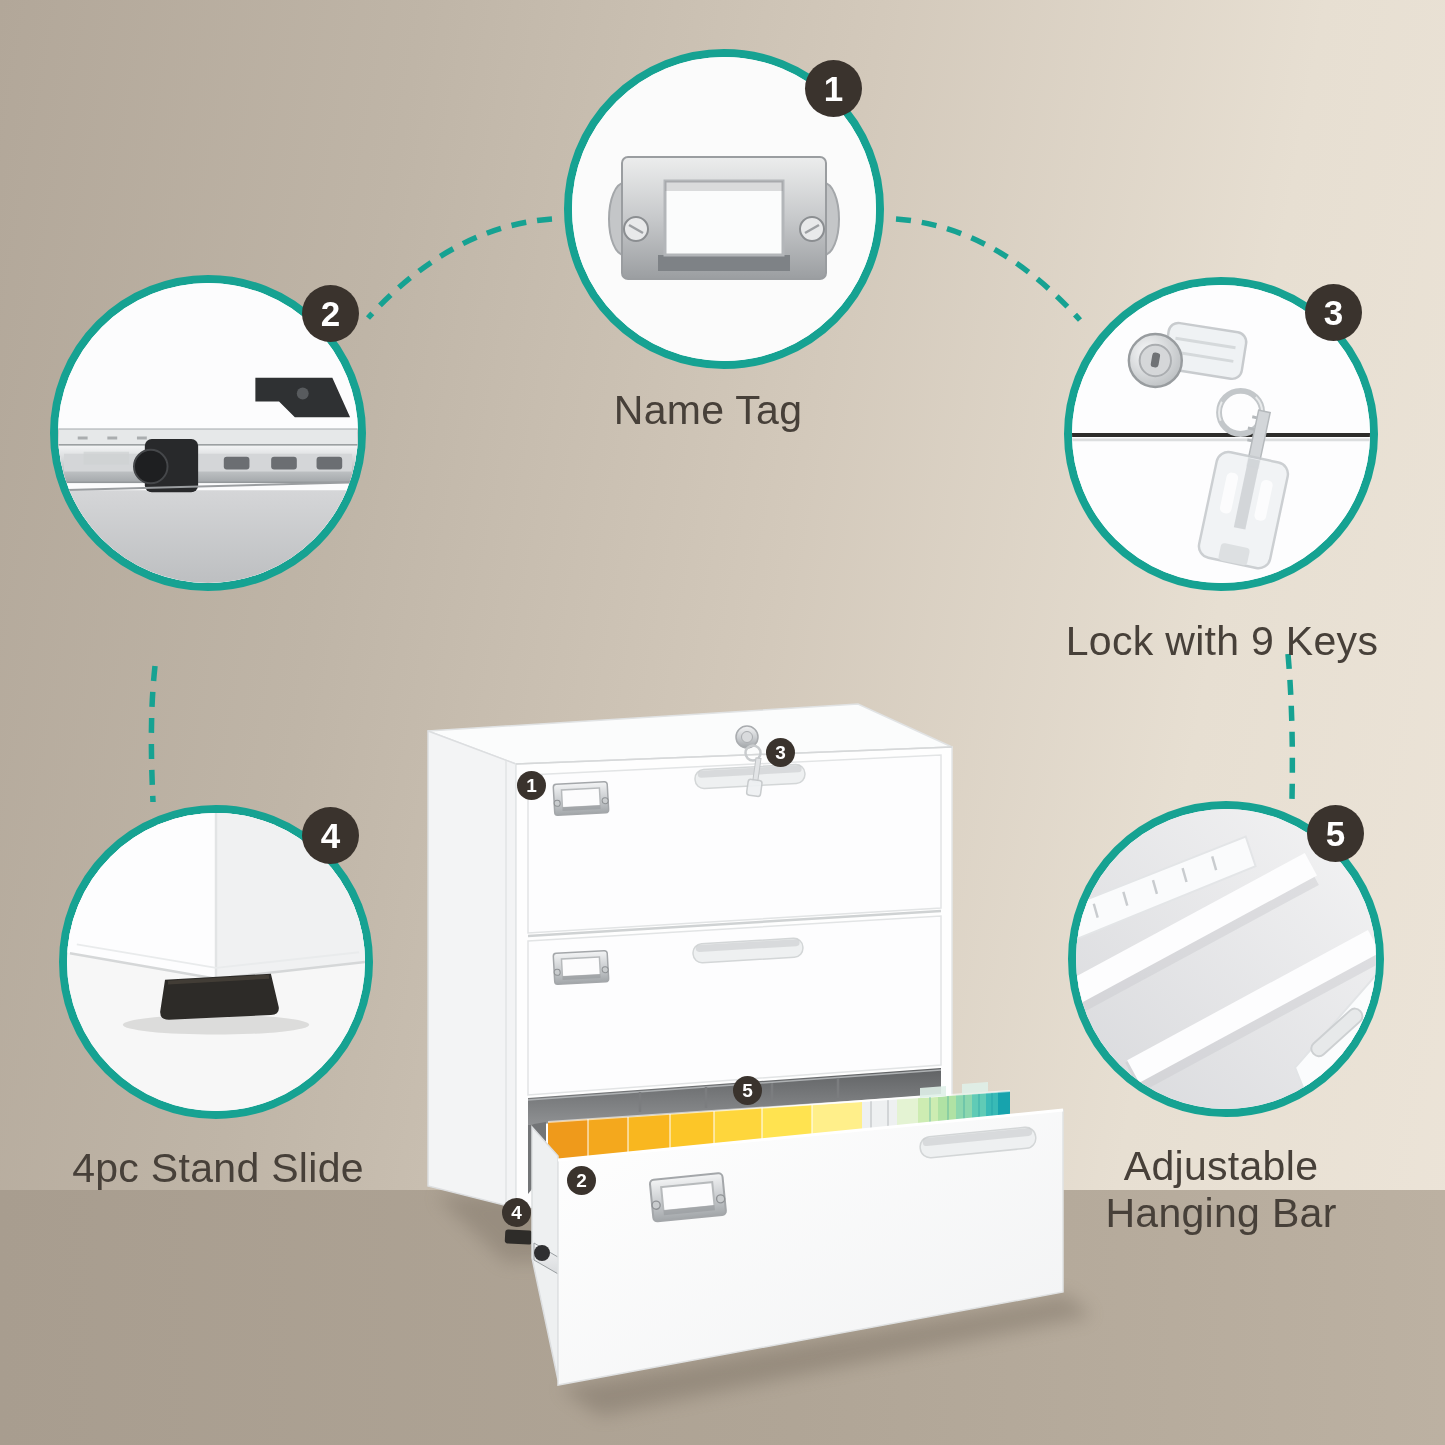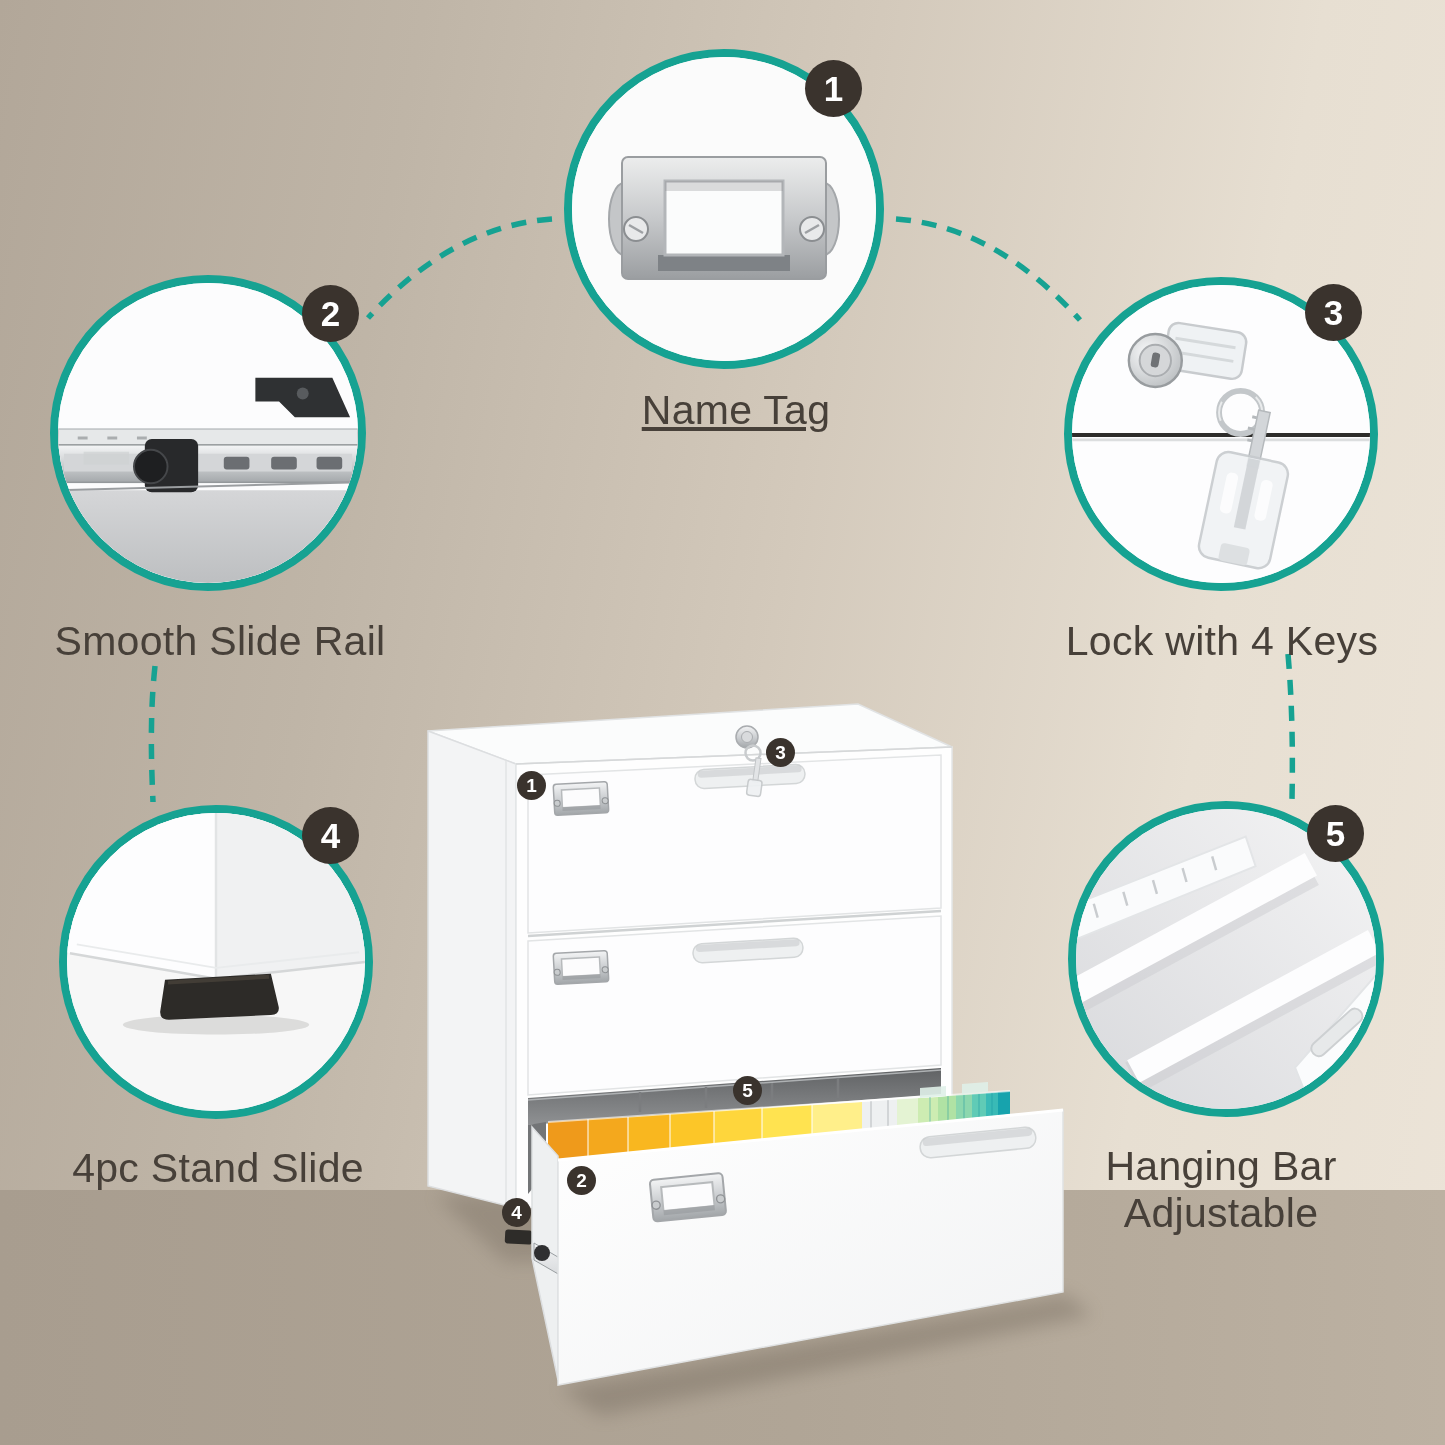--- a/index.html
+++ b/index.html
@@ -293,27 +293,26 @@
       </g>
     </svg>
   </div>
 
   <div class="badge" style="left:805px;top:60px;">1</div>
   <div class="badge" style="left:302px;top:285px;">2</div>
   <div class="badge" style="left:1305px;top:284px;">3</div>
   <div class="badge" style="left:302px;top:807px;">4</div>
   <div class="badge" style="left:1307px;top:805px;">5</div>
 
-  <div class="flabel" style="left:526px;top:387px;text-decoration:underline;">Name Tag</div>
-  <div class="flabel" style="left:10px;top:618px;">Smooth Slide Rail</div>
-  <div class="flabel" style="left:1012px;top:618px;">Lock with 4 Keys</div>
+  <div class="flabel" style="left:498px;top:387px;">Name Tag</div>
+  <div class="flabel" style="left:1012px;top:618px;">Lock with 9 Keys</div>
   <div class="flabel" style="left:8px;top:1145px;">4pc Stand Slide</div>
   <div class="flabel" style="left:1011px;top:1143px;">
+    <div>Adjustable</div>
     <div>Hanging Bar</div>
-    <div>Adjustable</div>
   </div>
 
   <div class="marker" style="left:517px;top:771px;">1</div>
   <div class="marker" style="left:567px;top:1166px;">2</div>
   <div class="marker" style="left:766px;top:738px;">3</div>
   <div class="marker" style="left:502px;top:1198px;">4</div>
   <div class="marker" style="left:733px;top:1076px;">5</div>
 
 </div>
 

